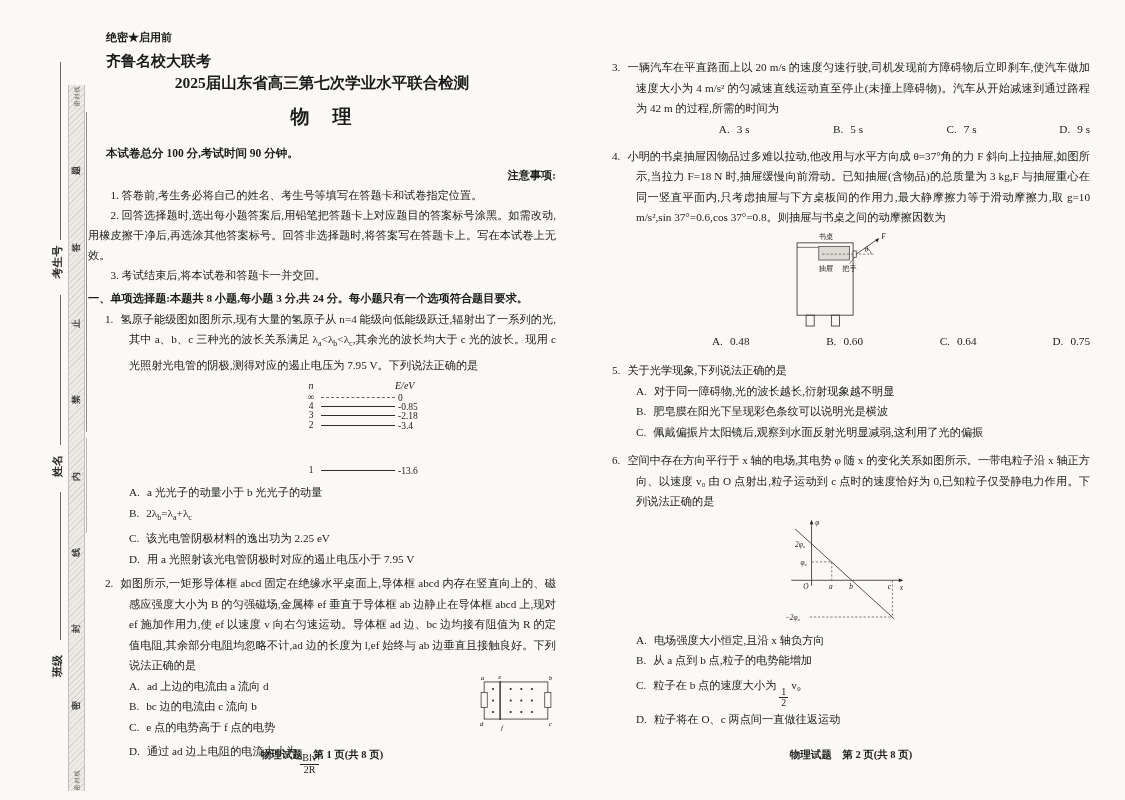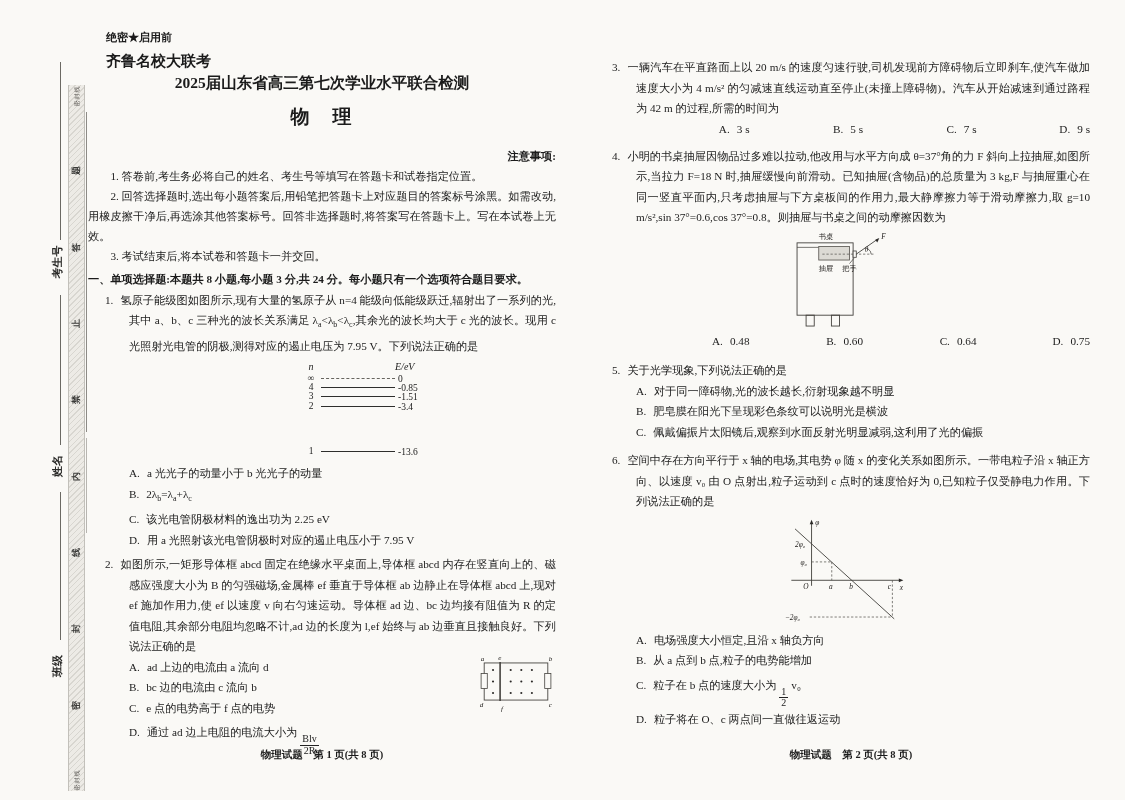--- a/index.html
+++ b/index.html
@@ -98,20 +98,21 @@
 <div class="vline" style="left:60px;top:295px;height:150px;"></div>
 <div class="vlabel" style="top:466px;">姓名</div>
 <div class="vline" style="left:60px;top:492px;height:148px;"></div>
 <div class="vlabel" style="top:666px;">班级</div>
 
 <div class="page1">
   <div class="sec">绝密★启用前</div>
   <div class="org">齐鲁名校大联考</div>
   <div class="title">2025届山东省高三第七次学业水平联合检测</div>
   <div class="subject">物　理</div>
+  <div class="meta">本试卷总分 100 分,考试时间 90 分钟。</div>
   <div class="notice-title">注意事项:</div>
   <div class="note">1. 答卷前,考生务必将自己的姓名、考生号等填写在答题卡和试卷指定位置。</div>
   <div class="note">2. 回答选择题时,选出每小题答案后,用铅笔把答题卡上对应题目的答案标号涂黑。如需改动,用橡皮擦干净后,再选涂其他答案标号。回答非选择题时,将答案写在答题卡上。写在本试卷上无效。</div>
   <div class="note">3. 考试结束后,将本试卷和答题卡一并交回。</div>
   <div class="section-head">一、单项选择题:本题共 8 小题,每小题 3 分,共 24 分。每小题只有一个选项符合题目要求。</div>
 
   <div class="qblock">
     <div class="qstem">
       <span class="qnum">1.</span><span>氢原子能级图如图所示,现有大量的氢原子从 n=4 能级向低能级跃迁,辐射出了一系列的光,其中 a、b、c 三种光的波长关系满足 λ<sub>a</sub>&lt;λ<sub>b</sub>&lt;λ<sub>c</sub>,其余光的波长均大于 c 光的波长。现用 c 光照射光电管的阴极,测得对应的遏止电压为 7.95 V。下列说法正确的是</span>
     </div>
@@ -127,21 +128,21 @@
         <span class="ed-E">0</span>
       </div>
       <div class="ed-row">
         <span class="ed-n">4</span>
         <span class="ed-line"></span>
         <span class="ed-E">-0.85</span>
       </div>
       <div class="ed-row">
         <span class="ed-n">3</span>
         <span class="ed-line"></span>
-        <span class="ed-E">-1.51</span>
+        <span class="ed-E">-2.18</span>
       </div>
       <div class="ed-row r2">
         <span class="ed-n">2</span>
         <span class="ed-line"></span>
         <span class="ed-E">-3.4</span>
       </div>
       <div class="ed-row last">
         <span class="ed-n">1</span>
         <span class="ed-line"></span>
         <span class="ed-E">-13.6</span>

